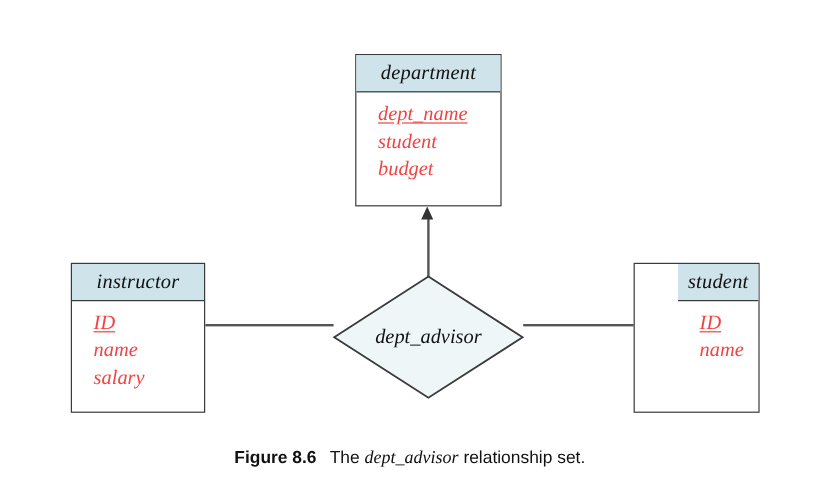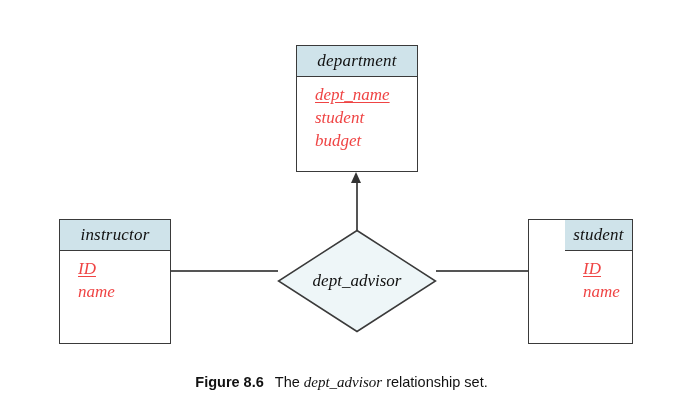--- a/index.html
+++ b/index.html
@@ -151,20 +151,21 @@
       <div class="attr">student</div>
       <div class="attr">budget</div>
     </div>
   </div>
 
   <div class="entity" id="box-instructor">
     <div class="entity-header">instructor</div>
     <div class="entity-attrs">
       <div class="attr key">ID</div>
       <div class="attr">name</div>
+      <div class="attr">salary</div>
     </div>
   </div>
 
   <div class="entity" id="box-student">
     <div class="entity-header">student</div>
     <div class="entity-attrs">
       <div class="attr key">ID</div>
       <div class="attr">name</div>
     </div>
   </div>

